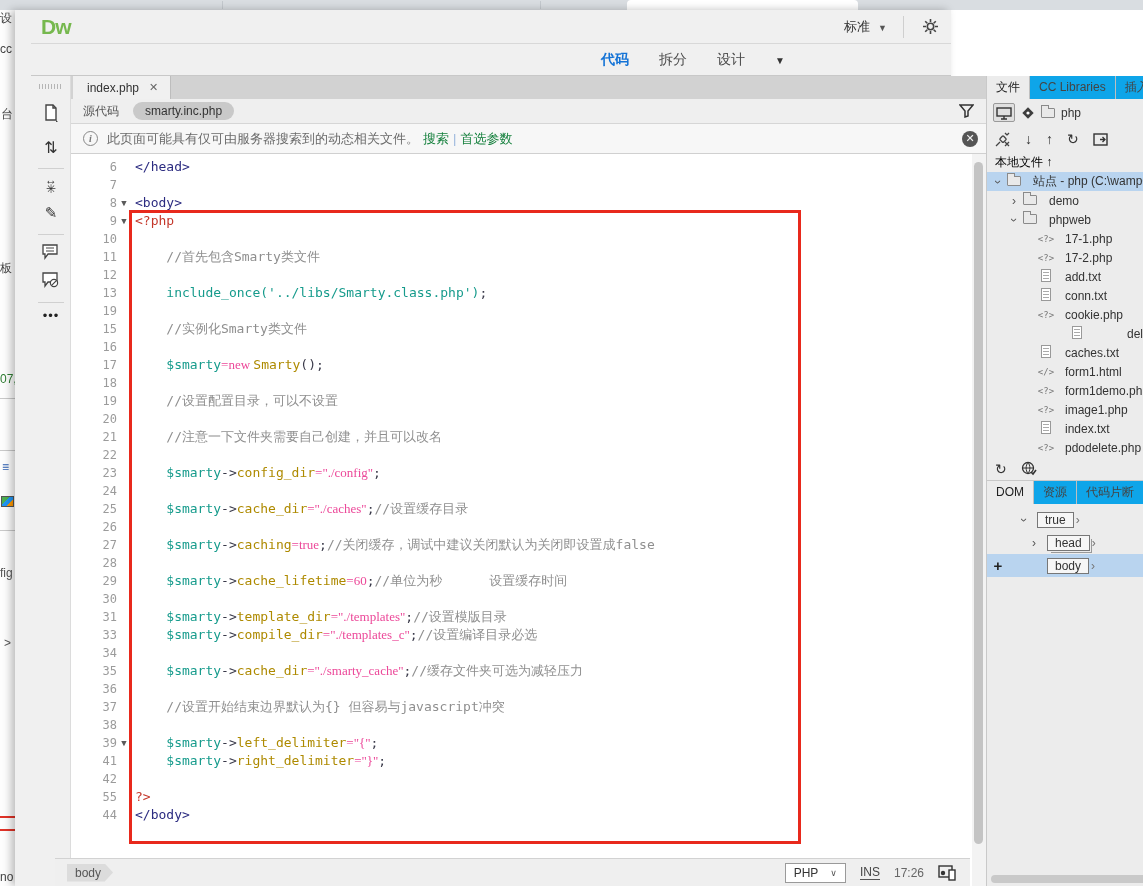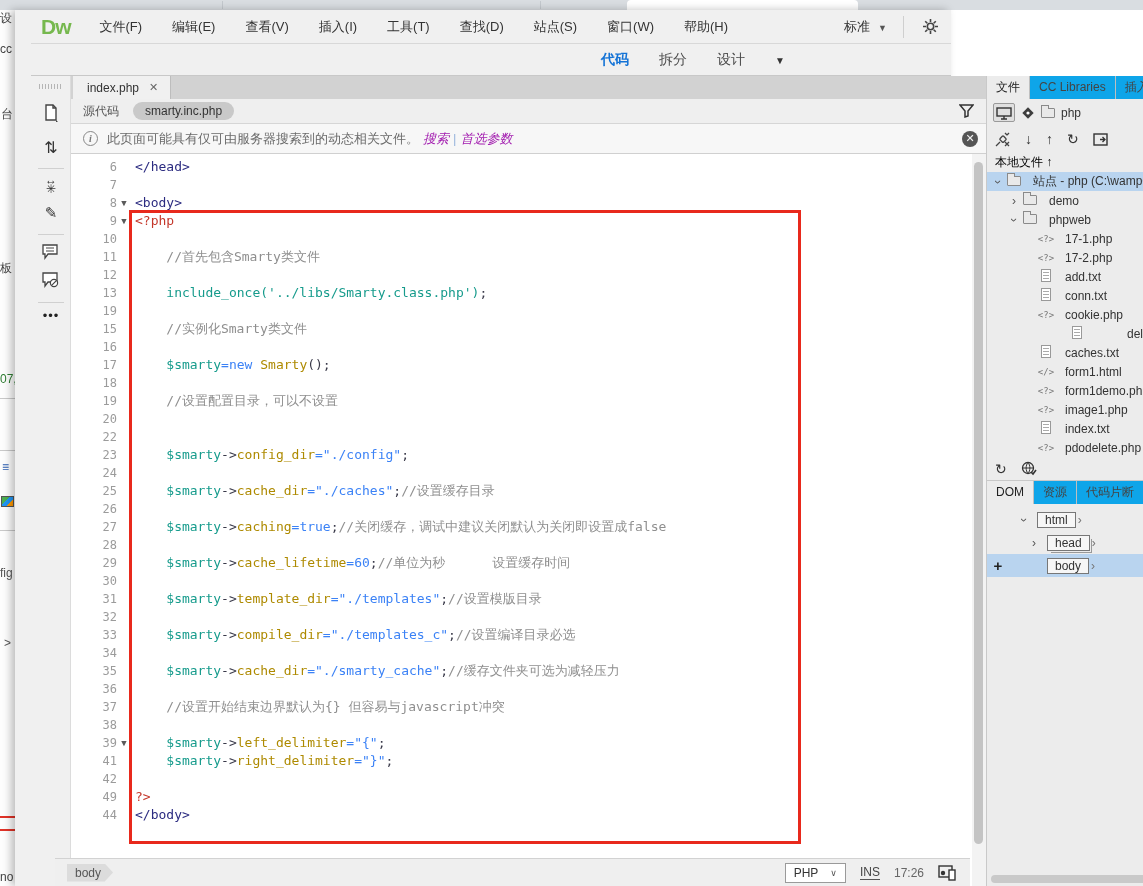--- a/index.html
+++ b/index.html
@@ -53,35 +53,35 @@
   #doc-tab { height:23px; background:#f0f0f0; padding:0 12px 0 14px; display:flex; align-items:center; gap:10px; font-size:12px; color:#333; margin-left:2px; border-right:1px solid #bdbdbd; }
   #doc-tab .close { color:#666; font-size:11px; }
 
   #relatedbar { height:25px; background:#efefef; border-bottom:1px solid #d6d6d6; display:flex; align-items:center; font-size:12px; color:#555; position:relative; flex:0 0 auto; }
   #src-label { padding:0 14px 0 12px; }
   .rel-pill { background:#c9c9c9; border-radius:9px; padding:2px 12px; color:#333; font-size:12px; }
   #filter-btn { position:absolute; right:12px; top:4px; }
 
   #infobar { height:30px; background:#f7f7f7; border-bottom:1px solid #d0d0d0; display:flex; align-items:center; font-size:13px; color:#6b6b6b; position:relative; flex:0 0 auto; }
   #info-icon { width:15px; height:15px; border:1px solid #888; border-radius:50%; color:#777; font-size:10px; font-family:"Liberation Serif",serif; font-style:italic; font-weight:bold; text-align:center; line-height:13px; margin:0 9px 0 12px; }
-  .info-link { color:#a21caf; margin:0 4px; cursor:pointer;font-style:italic; }
+  .info-link { color:#15803d; margin:0 4px; cursor:pointer; }
   #info-close { position:absolute; right:8px; top:7px; width:16px; height:16px; background:#555; border-radius:50%; color:#f4f4f4; font-size:11px; line-height:15px; text-align:center; }
 
   #editor { flex:1 1 auto; position:relative; overflow:hidden; background:#fff; font-family:"DejaVu Sans Mono", monospace; font-size:13px; }
   #code-lines { position:absolute; left:0; top:4px; right:14px; }
   .code-line { height:18px; line-height:18px; white-space:pre; display:flex; }
   .gutter { width:46px; text-align:right; color:#9b9b9b; flex:0 0 auto; font-size:12px; }
   .foldcol { width:14px; text-align:center; color:#5a5a5a; font-size:9px; flex:0 0 auto; }
   .codetext { padding-left:4px; }
   .c-t { color:#2b2b80; } 
   .c-p { color:#c4372a; } 
   .c-c { color:#8f8f8f; } 
   .c-v { color:#169b8c; } 
   .c-g { color:#ae8a00; } 
-  .c-b { color:#3b82f6; } 
+  .c-b { color:#ec4899;font-family:Liberation Serif, serif; } 
   .c-d { color:#3a3a4a; } 
   #annot-box { position:absolute; left:58px; top:56px; width:672px; height:634px; border:3px solid #e8291c; pointer-events:none; }
   #vscroll { position:absolute; right:0; top:0; bottom:0; width:14px; background:#f3f3f3; }
   #vscroll .thumb { position:absolute; left:2px; top:8px; width:9px; height:682px; background:#c4c4c4; border-radius:5px; }
 
   
   #rightpanel { width:173px; background:#ececec; border-left:1px solid #c9c9c9; display:flex; flex-direction:column; flex:0 0 auto; font-size:12px; color:#333; }
   .ptabs { height:23px; background:#0ea5e9; display:flex; flex:0 0 auto; }
   .ptab { padding:0 9px; line-height:23px; color:#444; border-right:1px solid #bfbfbf; white-space:nowrap; }
   .ptab.active { background:#ececec; color:#222; }
@@ -145,31 +145,20 @@
     <span class="frag" style="left: 2px; top: 450px; color: rgb(42, 93, 176);">≡</span>
     <span class="frag" style="left: 0px; top: 556px; color: rgb(85, 85, 85);">fig</span>
     <span class="frag" style="left: 4px; top: 626px; color: rgb(85, 85, 85);">&gt;</span>
     <span class="frag" style="left: 0px; top: 860px;">no</span>
   </div>
 
 <div id="app">
 
   <div id="menubar">
     <span id="dw-logo">Dw</span>
-    <span id="menu-items" style="display: inline-flex;">
-        <span class="menu-item">文件(F)</span>
-        <span class="menu-item">编辑(E)</span>
-        <span class="menu-item">查看(V)</span>
-        <span class="menu-item">插入(I)</span>
-        <span class="menu-item">工具(T)</span>
-        <span class="menu-item">查找(D)</span>
-        <span class="menu-item">站点(S)</span>
-        <span class="menu-item">窗口(W)</span>
-        <span class="menu-item">帮助(H)</span>
-      </span>
     <span id="menubar-right">
       <span id="workspace-switcher">
         <span>标准</span><span class="dd">▼</span>
       </span>
       <span class="menusep"></span>
       <span id="gear">
         <svg width="17" height="17" viewBox="0 0 17 17">
             <g stroke="#444" stroke-width="1.6" fill="none">
               <circle cx="8.5" cy="8.5" r="3.2"></circle>
               <path d="M8.5 1v3M8.5 13v3M1 8.5h3M13 8.5h3M3.2 3.2l2.1 2.1M11.7 11.7l2.1 2.1M13.8 3.2l-2.1 2.1M5.3 11.7l-2.1 2.1"></path>
@@ -258,41 +247,41 @@
             <div class="code-line"><span class="gutter">11</span><span class="foldcol"></span><span class="codetext"><span class="c-c">    //首先包含Smarty类文件</span></span></div>
             <div class="code-line"><span class="gutter">12</span><span class="foldcol"></span><span class="codetext"></span></div>
             <div class="code-line"><span class="gutter">13</span><span class="foldcol"></span><span class="codetext"><span class="c-d">    </span><span class="c-v">include_once('../libs/Smarty.class.php')</span><span class="c-d">;</span></span></div>
             <div class="code-line"><span class="gutter">19</span><span class="foldcol"></span><span class="codetext"></span></div>
             <div class="code-line"><span class="gutter">15</span><span class="foldcol"></span><span class="codetext"><span class="c-c">    //实例化Smarty类文件</span></span></div>
             <div class="code-line"><span class="gutter">16</span><span class="foldcol"></span><span class="codetext"></span></div>
             <div class="code-line"><span class="gutter">17</span><span class="foldcol"></span><span class="codetext"><span class="c-d">    </span><span class="c-v">$smarty</span><span class="c-b">=new </span><span class="c-g">Smarty</span><span class="c-d">();</span></span></div>
             <div class="code-line"><span class="gutter">18</span><span class="foldcol"></span><span class="codetext"></span></div>
             <div class="code-line"><span class="gutter">19</span><span class="foldcol"></span><span class="codetext"><span class="c-c">    //设置配置目录，可以不设置</span></span></div>
             <div class="code-line"><span class="gutter">20</span><span class="foldcol"></span><span class="codetext"></span></div>
+            <div class="code-line"><span class="gutter">21</span><span class="foldcol"></span><span class="codetext"><span class="c-c">    //注意一下文件夹需要自己创建，并且可以改名</span></span></div>
             <div class="code-line"><span class="gutter">22</span><span class="foldcol"></span><span class="codetext"></span></div>
             <div class="code-line"><span class="gutter">23</span><span class="foldcol"></span><span class="codetext"><span class="c-d">    </span><span class="c-v">$smarty</span><span class="c-d">-&gt;</span><span class="c-g">config_dir</span><span class="c-b">="./config"</span><span class="c-d">;</span></span></div>
             <div class="code-line"><span class="gutter">24</span><span class="foldcol"></span><span class="codetext"></span></div>
             <div class="code-line"><span class="gutter">25</span><span class="foldcol"></span><span class="codetext"><span class="c-d">    </span><span class="c-v">$smarty</span><span class="c-d">-&gt;</span><span class="c-g">cache_dir</span><span class="c-b">="./caches"</span><span class="c-d">;</span><span class="c-c">//设置缓存目录</span></span></div>
             <div class="code-line"><span class="gutter">26</span><span class="foldcol"></span><span class="codetext"></span></div>
             <div class="code-line"><span class="gutter">27</span><span class="foldcol"></span><span class="codetext"><span class="c-d">    </span><span class="c-v">$smarty</span><span class="c-d">-&gt;</span><span class="c-g">caching</span><span class="c-b">=true</span><span class="c-d">;</span><span class="c-c">//关闭缓存，调试中建议关闭默认为关闭即设置成false</span></span></div>
             <div class="code-line"><span class="gutter">28</span><span class="foldcol"></span><span class="codetext"></span></div>
             <div class="code-line"><span class="gutter">29</span><span class="foldcol"></span><span class="codetext"><span class="c-d">    </span><span class="c-v">$smarty</span><span class="c-d">-&gt;</span><span class="c-g">cache_lifetime</span><span class="c-b">=60</span><span class="c-d">;</span><span class="c-c">//单位为秒      设置缓存时间</span></span></div>
             <div class="code-line"><span class="gutter">30</span><span class="foldcol"></span><span class="codetext"></span></div>
             <div class="code-line"><span class="gutter">31</span><span class="foldcol"></span><span class="codetext"><span class="c-d">    </span><span class="c-v">$smarty</span><span class="c-d">-&gt;</span><span class="c-g">template_dir</span><span class="c-b">="./templates"</span><span class="c-d">;</span><span class="c-c">//设置模版目录</span></span></div>
-            <div class="code-line"><span class="gutter">32</span><span class="foldcol"></span><span class="codetext"></span></div>
             <div class="code-line"><span class="gutter">33</span><span class="foldcol"></span><span class="codetext"><span class="c-d">    </span><span class="c-v">$smarty</span><span class="c-d">-&gt;</span><span class="c-g">compile_dir</span><span class="c-b">="./templates_c"</span><span class="c-d">;</span><span class="c-c">//设置编译目录必选</span></span></div>
             <div class="code-line"><span class="gutter">34</span><span class="foldcol"></span><span class="codetext"></span></div>
             <div class="code-line"><span class="gutter">35</span><span class="foldcol"></span><span class="codetext"><span class="c-d">    </span><span class="c-v">$smarty</span><span class="c-d">-&gt;</span><span class="c-g">cache_dir</span><span class="c-b">="./smarty_cache"</span><span class="c-d">;</span><span class="c-c">//缓存文件夹可选为减轻压力</span></span></div>
             <div class="code-line"><span class="gutter">36</span><span class="foldcol"></span><span class="codetext"></span></div>
             <div class="code-line"><span class="gutter">37</span><span class="foldcol"></span><span class="codetext"><span class="c-c">    //设置开始结束边界默认为{} 但容易与javascript冲突</span></span></div>
             <div class="code-line"><span class="gutter">38</span><span class="foldcol"></span><span class="codetext"></span></div>
             <div class="code-line"><span class="gutter">39</span><span class="foldcol">▼</span><span class="codetext"><span class="c-d">    </span><span class="c-v">$smarty</span><span class="c-d">-&gt;</span><span class="c-g">left_delimiter</span><span class="c-b">="{"</span><span class="c-d">;</span></span></div>
             <div class="code-line"><span class="gutter">41</span><span class="foldcol"></span><span class="codetext"><span class="c-d">    </span><span class="c-v">$smarty</span><span class="c-d">-&gt;</span><span class="c-g">right_delimiter</span><span class="c-b">="}"</span><span class="c-d">;</span></span></div>
             <div class="code-line"><span class="gutter">42</span><span class="foldcol"></span><span class="codetext"></span></div>
-            <div class="code-line"><span class="gutter">49</span><span class="foldcol"></span><span class="codetext"><span class="c-p">?&gt;</span></span></div>
+            <div class="code-line"><span class="gutter">55</span><span class="foldcol"></span><span class="codetext"><span class="c-p">?&gt;</span></span></div>
             <div class="code-line"><span class="gutter">44</span><span class="foldcol"></span><span class="codetext"><span class="c-t">&lt;/body&gt;</span></span></div>
           </div>
         <div id="annot-box" style="border-color: rgb(232, 41, 28);"></div>
         <div id="vscroll">
             <div class="thumb"></div>
           </div>
       </div>
     </div>
 
     <div id="rightpanel">
@@ -436,21 +425,21 @@
 
       <div class="ptabs" id="dom-tabs">
           <span class="ptab active">DOM</span>
           <span class="ptab">资源</span>
           <span class="ptab">代码片断</span>
         </div>
       <div id="domtree">
           <div class="drow">
             <span style="width: 22px; display: inline-block;"></span>
             <span class="chev open" style="margin-left: 10px;">›</span>
-            <span class="tagbox" style="margin-left: 8px;">html</span>
+            <span class="tagbox" style="margin-left: 8px;">true</span>
             <span class="tagarrow">›</span>
           </div>
           <div class="drow">
             <span style="width: 22px; display: inline-block;"></span>
             <span class="chev" style="margin-left: 20px;">›</span>
             <span class="tagbox double" style="margin-left: 8px;">head</span>
             <span class="tagarrow">›</span>
           </div>
           <div class="drow sel">
             <span id="dom-plus">+</span>

